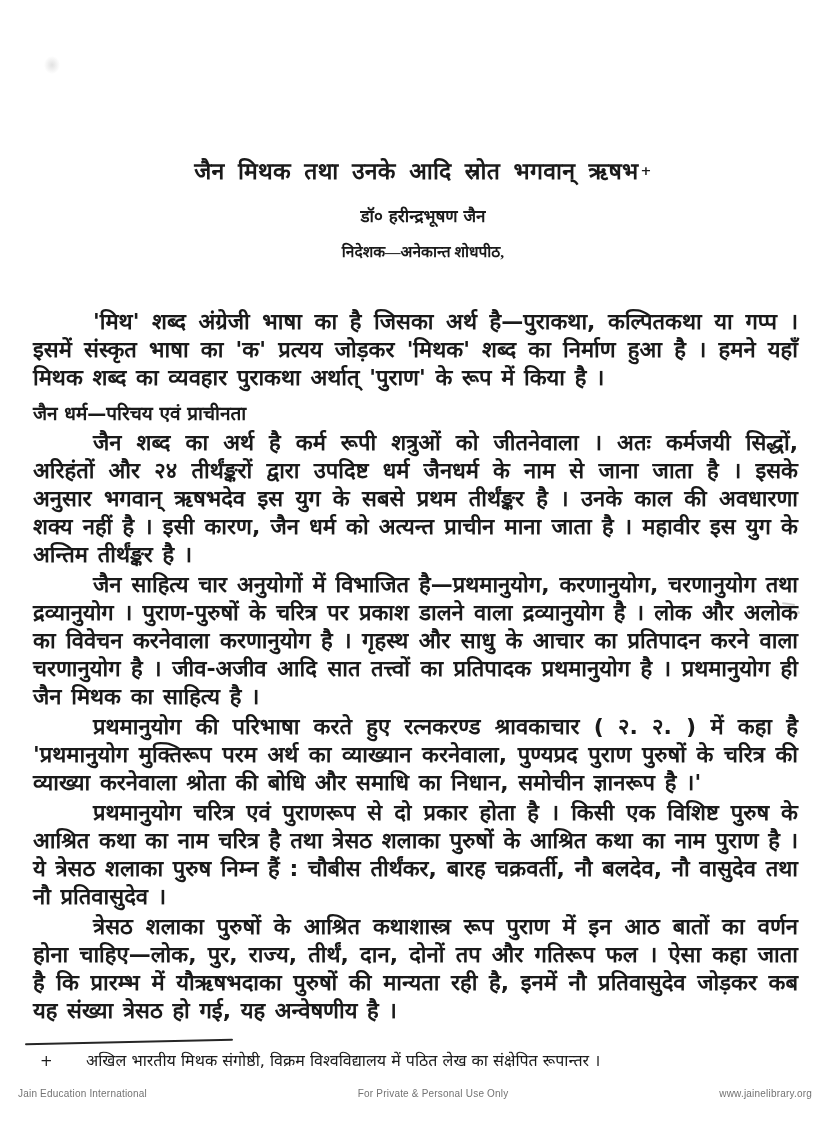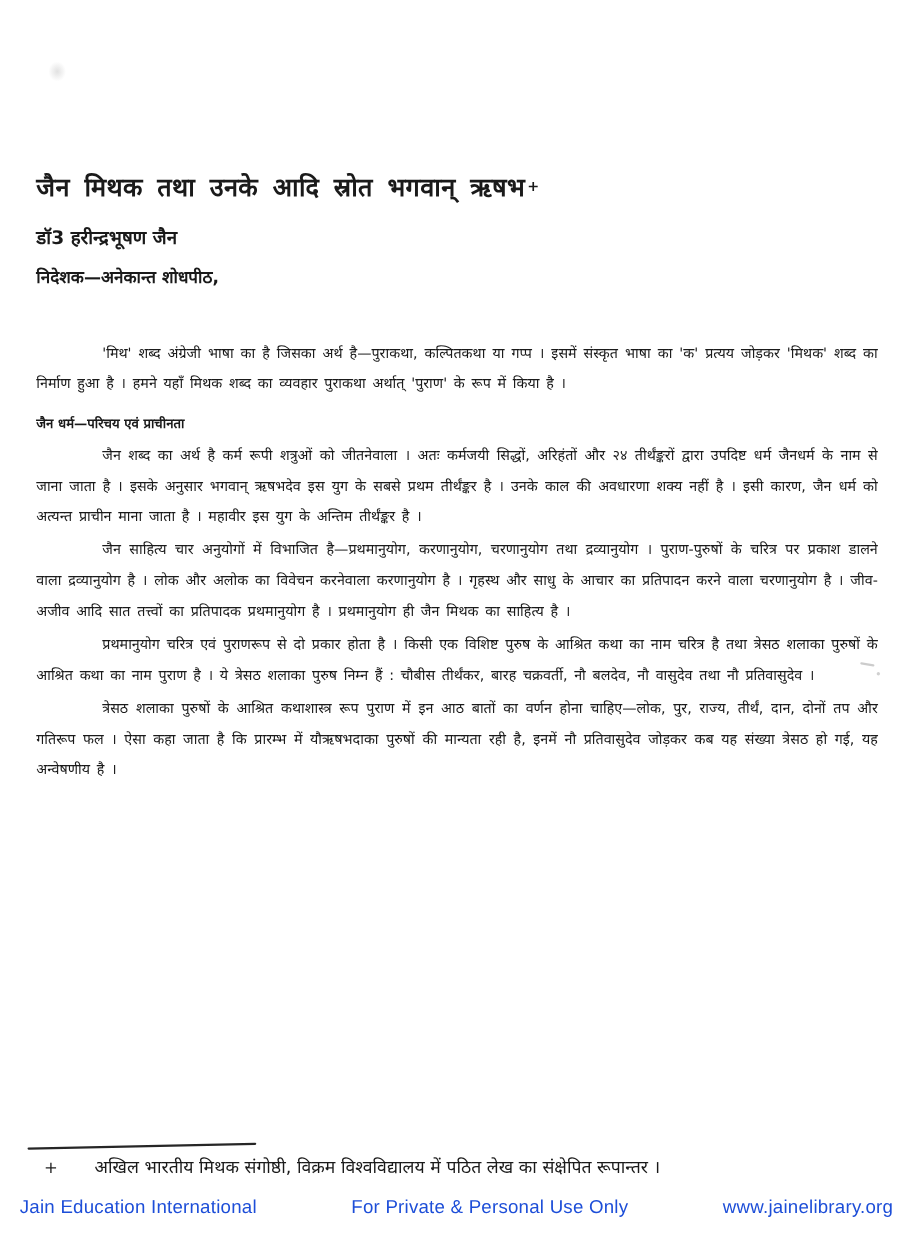--- a/index.html
+++ b/index.html
@@ -2,46 +2,46 @@
 <html lang="hi"><head>
 <meta charset="utf-8">
 <style>
   html, body { margin:0; padding:0; background:#ffffff; }
   .page {
     position:relative; width:828px; height:1122px; background:#ffffff;
     overflow:hidden; color:#1a1a1a;
     font-family:"DejaVu Sans","Liberation Sans",sans-serif;
   }
   
-  .header { position:absolute; top:156px; left:33px; right:30px; }
+  .header { position:absolute; top:156px; left:48px; right:30px;text-align:center; }
   .title { margin:0; font-size:23px; font-weight:bold; word-spacing:5px; letter-spacing:0.3px; line-height:30px; }
   .title sup { font-size:13px; font-weight:bold; vertical-align:top; margin-left:2px; }
   .author-name  { margin-top:18px; font-size:17px;   font-weight:bold; }
-  .author-role  { margin-top:13px; font-size:15.5px; font-weight:bold; }
+  .author-role  { margin-top:13px; font-size:15.5px; font-weight:bold;font-family:Liberation Serif, serif; }
   .author-place { margin-top:12px; font-size:15.5px; font-weight:bold; }
   
   .content { position:absolute; top:306px; left:33px; width:765px; }
   .para {
-    margin:2px 0 0 0; font-size:13px; line-height:28px; font-weight:400;
+    margin:2px 0 0 0; font-size:22px; line-height:28px; font-weight:700;
     text-align:justify; text-indent:60px; word-spacing:2px;
   }
-  .sec { margin:8px 0 0 0; font-size:12px; line-height:27px; font-weight:bold; }
+  .sec { margin:8px 0 0 0; font-size:19px; line-height:27px; font-weight:bold; }
   
   .footnote-rule {
     position:absolute; left:25px; top:1041px; width:208px; height:2px;
     background:#262626; transform:rotate(-1.2deg); border-radius:1px;
   }
   .footnote { position:absolute; left:33px; top:1049px; right:28px; display:flex; font-size:16px; line-height:24px; }
   .fn-marker { width:46px; flex:0 0 46px; font-size:15px; padding-left:7px; }
   .fn-text { flex:1; font-weight:400; }
   
   .footer {
     position:absolute; left:18px; right:16px; top:1088px;
     display:flex; justify-content:space-between; align-items:flex-end;
-    color:#1d4ed8; font-size:17px; letter-spacing:0.2px;
+    color:#737373; font-size:10px; letter-spacing:0.2px;
     font-family:"Liberation Sans","DejaVu Sans",sans-serif;
   }
   
   .artifact-smudge {
     position:absolute; left:44px; top:56px; width:16px; height:18px;
     background:radial-gradient(closest-side, rgba(170,170,170,0.35), rgba(255,255,255,0));
   }
   .artifact-dash {
     position:absolute; left:782px; top:603px; width:13px; height:2px;
     background:#b0b0b0; transform:rotate(9deg); opacity:0.65; border-radius:1px;
@@ -55,29 +55,30 @@
 <body>
 
 <div class="page">
 
   <div class="artifact-smudge"></div>
   <div class="artifact-dash"></div>
   <div class="artifact-dot"></div>
 
   <header class="header">
     <h1 class="title"><span>जैन मिथक तथा उनके आदि स्रोत भगवान् ऋषभ</span><sup>+</sup></h1>
-    <div class="author-name">डॉ3 हरीन्द्रभूषण जैन</div>
+    <div class="author-name">डॉ० हरीन्द्रभूषण जैन</div>
     <div class="author-role">निदेशक—अनेकान्त शोधपीठ,</div>
   </header>
 
   <main class="content">
     <p class="para">'मिथ' शब्द अंग्रेजी भाषा का है  जिसका अर्थ है—पुराकथा, कल्पितकथा या गप्प ।  इसमें संस्कृत भाषा का 'क' प्रत्यय जोड़कर 'मिथक' शब्द का निर्माण हुआ है ।  हमने यहाँ मिथक शब्द का व्यवहार पुराकथा अर्थात् 'पुराण' के रूप में किया है ।</p>
     <h2 class="sec">जैन धर्म—परिचय एवं प्राचीनता</h2>
     <p class="para">जैन शब्द का अर्थ है कर्म रूपी शत्रुओं को जीतनेवाला ।  अतः कर्मजयी सिद्धों, अरिहंतों और २४ तीर्थंङ्करों द्वारा उपदिष्ट धर्म जैनधर्म के नाम से जाना जाता है ।  इसके अनुसार भगवान् ऋषभदेव इस युग के सबसे प्रथम तीर्थंङ्कर है । उनके काल की अवधारणा शक्य नहीं है ।  इसी कारण, जैन धर्म को अत्यन्त प्राचीन माना जाता है ।  महावीर इस युग के अन्तिम तीर्थंङ्कर है ।</p>
     <p class="para">जैन साहित्य चार अनुयोगों में विभाजित है—प्रथमानुयोग, करणानुयोग, चरणानुयोग तथा द्रव्यानुयोग । पुराण-पुरुषों के चरित्र पर प्रकाश डालने वाला द्रव्यानुयोग है ।  लोक और अलोक का विवेचन करनेवाला करणानुयोग है । गृहस्थ और साधु के आचार का प्रतिपादन करने वाला चरणानुयोग है ।  जीव-अजीव आदि सात तत्त्वों का प्रतिपादक प्रथमानुयोग है । प्रथमानुयोग ही जैन मिथक का साहित्य है ।</p>
+    <p class="para">प्रथमानुयोग की परिभाषा करते हुए  रत्नकरण्ड श्रावकाचार ( २. २. ) में कहा है 'प्रथमानुयोग मुक्तिरूप परम अर्थ का व्याख्यान करनेवाला, पुण्यप्रद पुराण पुरुषों के चरित्र की व्याख्या करनेवाला श्रोता की बोधि और समाधि का निधान, समोचीन ज्ञानरूप है ।'</p>
     <p class="para">प्रथमानुयोग चरित्र एवं पुराणरूप से दो प्रकार होता है ।  किसी एक विशिष्ट पुरुष के आश्रित कथा का नाम चरित्र है तथा त्रेसठ शलाका पुरुषों के आश्रित कथा का नाम पुराण है । ये त्रेसठ शलाका पुरुष निम्न हैं : चौबीस तीर्थंकर, बारह चक्रवर्ती, नौ बलदेव, नौ वासुदेव तथा नौ प्रतिवासुदेव ।</p>
     <p class="para">त्रेसठ शलाका पुरुषों के आश्रित कथाशास्त्र रूप पुराण में इन आठ बातों का वर्णन होना चाहिए—लोक, पुर, राज्य, तीर्थं, दान, दोनों तप और गतिरूप फल ।  ऐसा कहा जाता है कि प्रारम्भ में यौऋषभदाका पुरुषों की मान्यता रही है, इनमें नौ प्रतिवासुदेव जोड़कर कब यह संख्या त्रेसठ हो गई, यह अन्वेषणीय है ।</p>
   </main>
 
   <div class="footnote-rule"></div>
   <div class="footnote">
     <span class="fn-marker">+</span>
     <span class="fn-text">अखिल भारतीय मिथक संगोष्ठी, विक्रम विश्वविद्यालय में पठित लेख का संक्षेपित रूपान्तर ।</span>
   </div>
 

